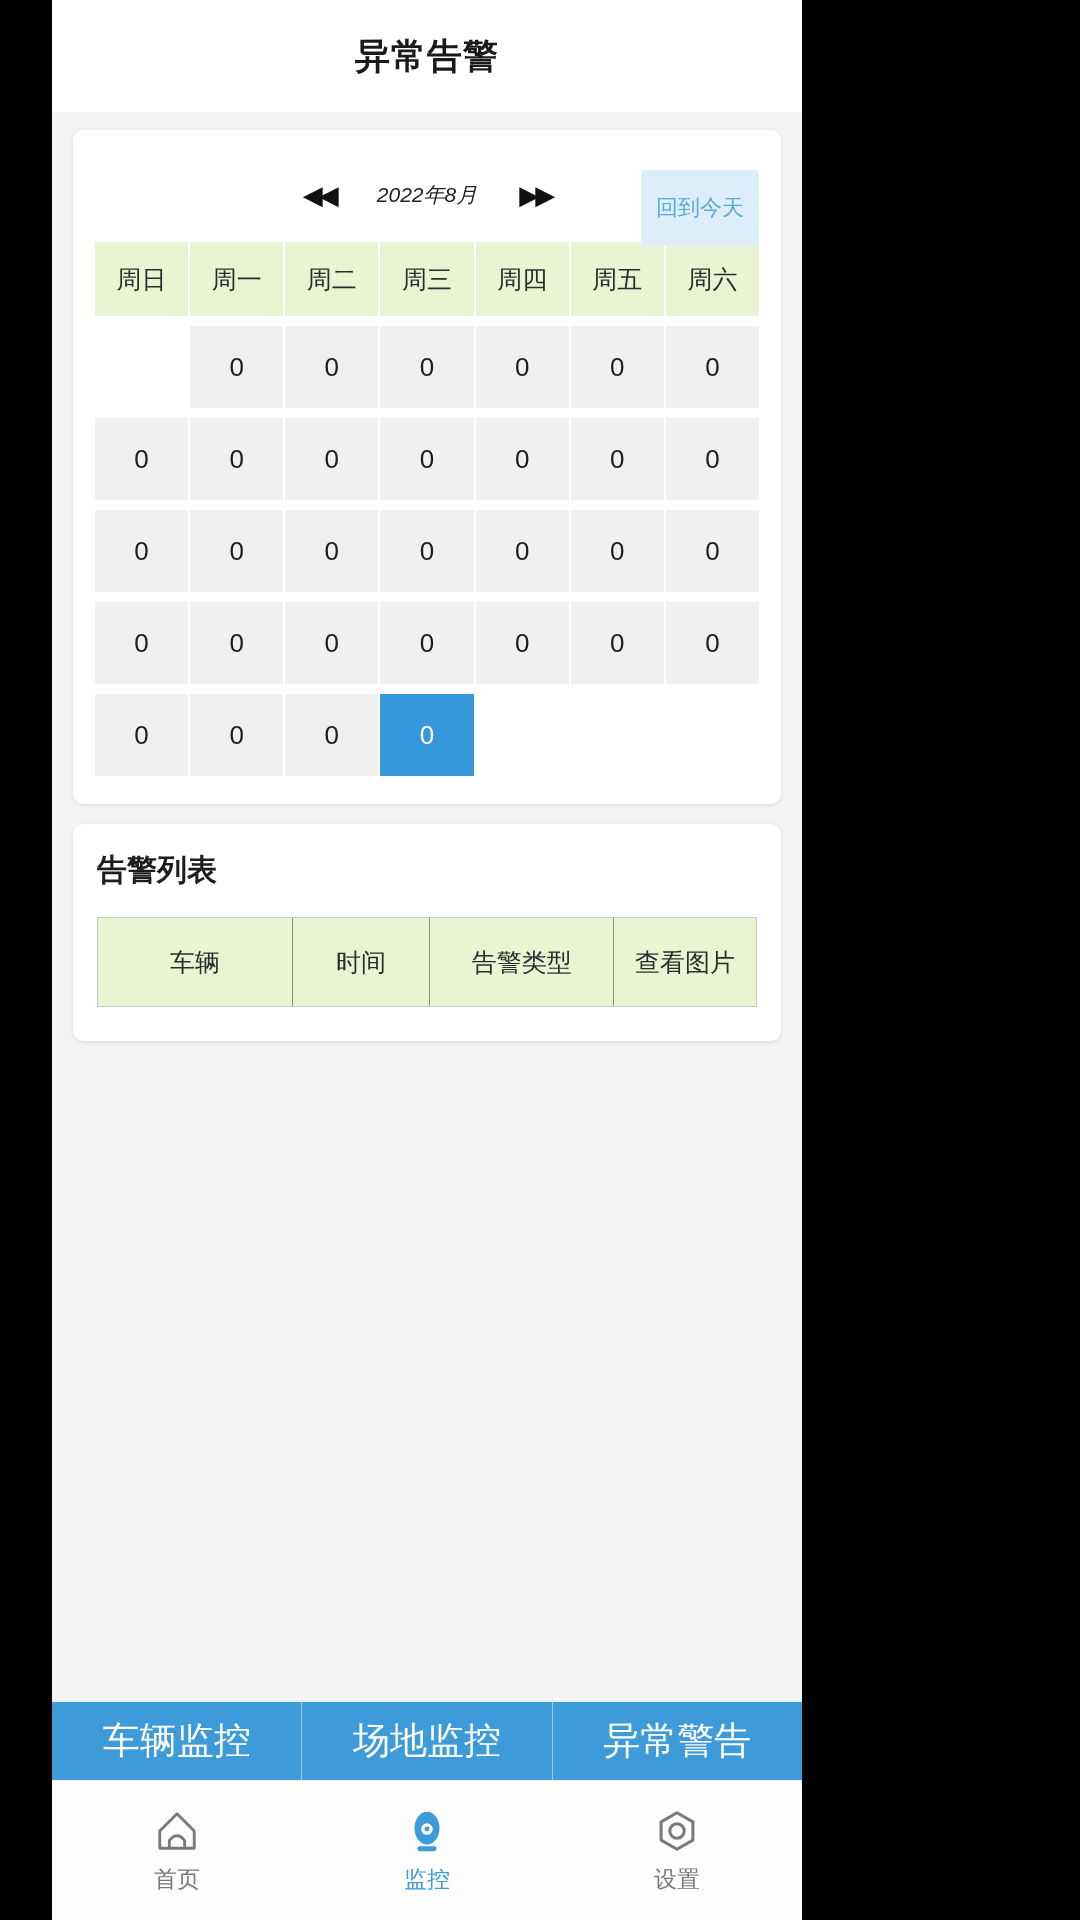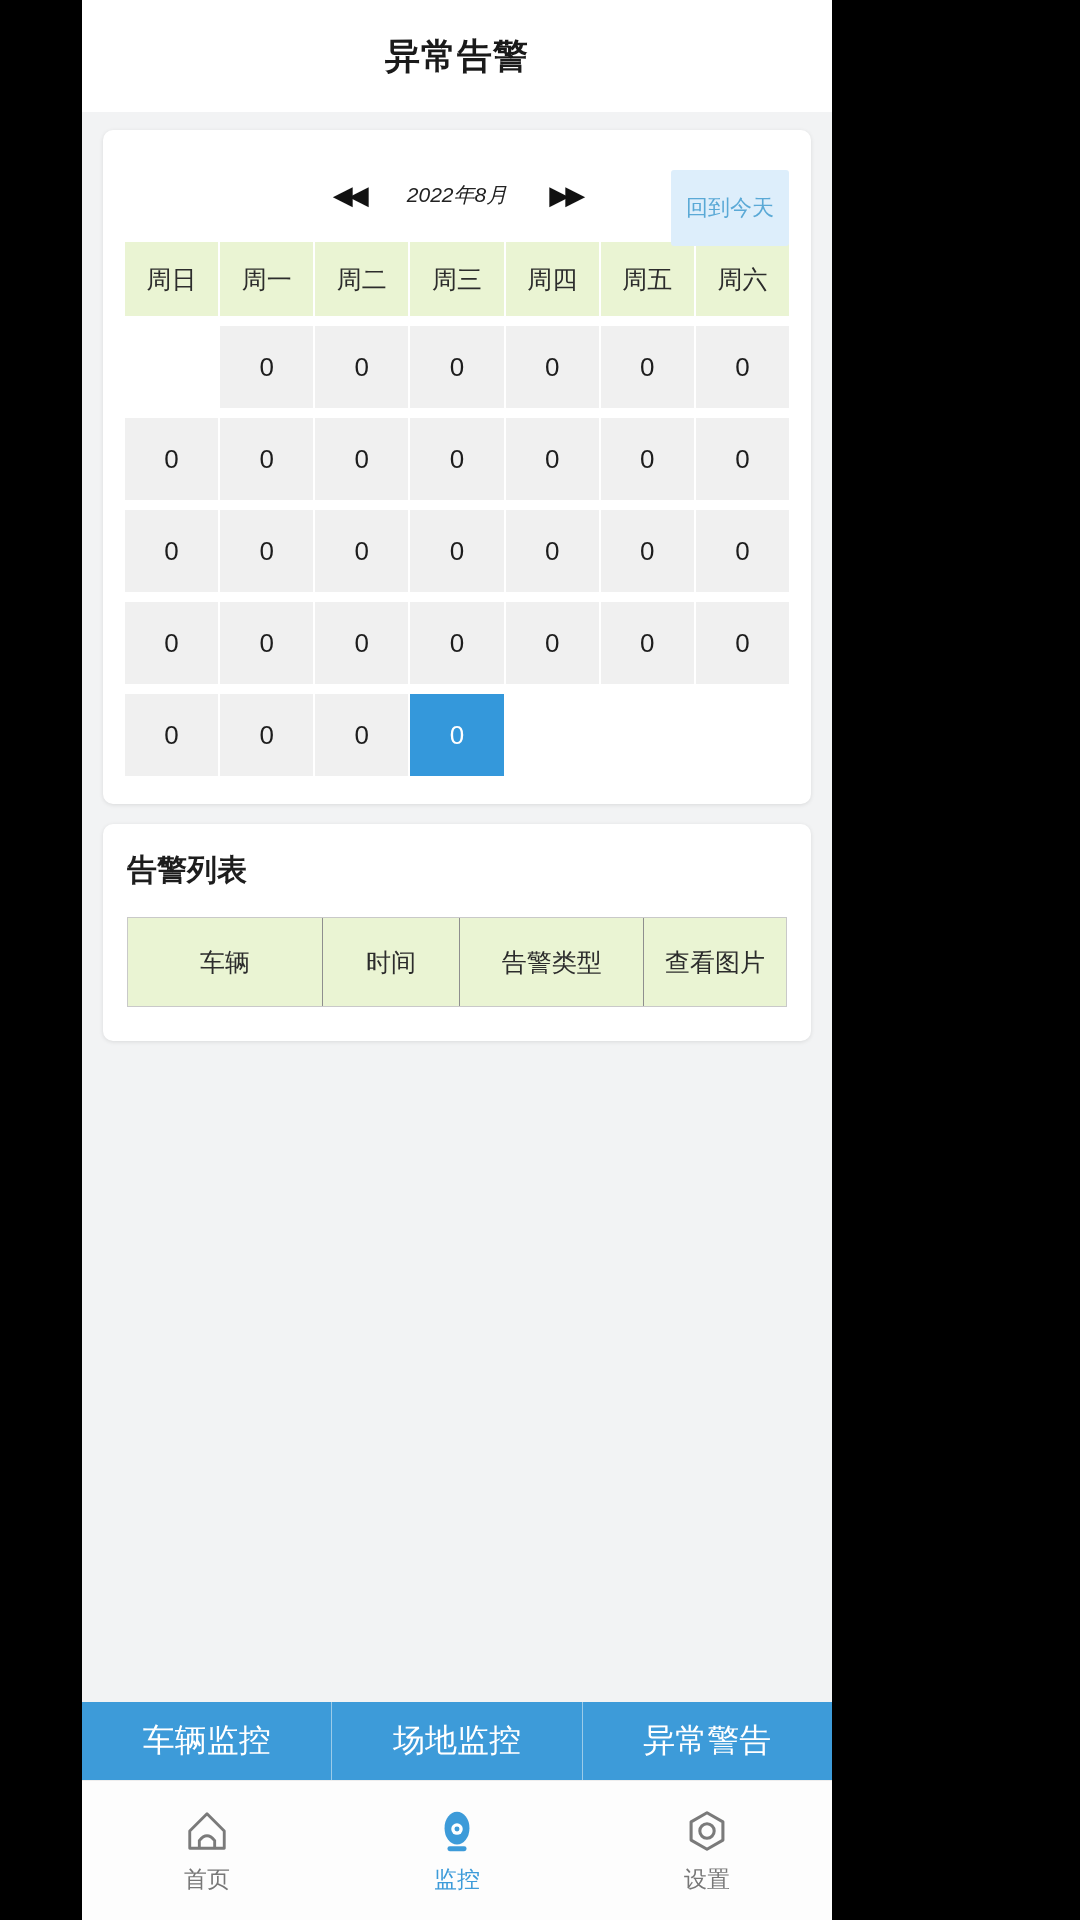--- a/index.html
+++ b/index.html
@@ -8,21 +8,21 @@
     width: 1080px;
     height: 1920px;
     background: #000;
     font-family: "Liberation Sans", "DejaVu Sans", sans-serif;
     overflow: hidden;
   }
 
   
   .phone {
     position: absolute;
-    left: 82px;
+    left: 52px;
     top: 0;
     width: 750px;
     height: 1920px;
     background: #f2f3f4;
     display: flex;
     flex-direction: column;
   }
 
   
   .app-header {
@@ -174,21 +174,21 @@
   .seg-tabs {
     display: flex;
     height: 78px;
     flex: 0 0 auto;
     background: #3d9bd9;
   }
   .seg-tab {
     flex: 1 1 0;
     background: #3d9bd9;
     color: #ffffff;
-    font-size: 32px;
+    font-size: 37px;
     display: flex;
     align-items: center;
     justify-content: center;
     border-right: 1px solid #9ccbe8;
     cursor: pointer;
   }
   .seg-tab:last-child { border-right: none; }
 
   
   .bottom-nav {

